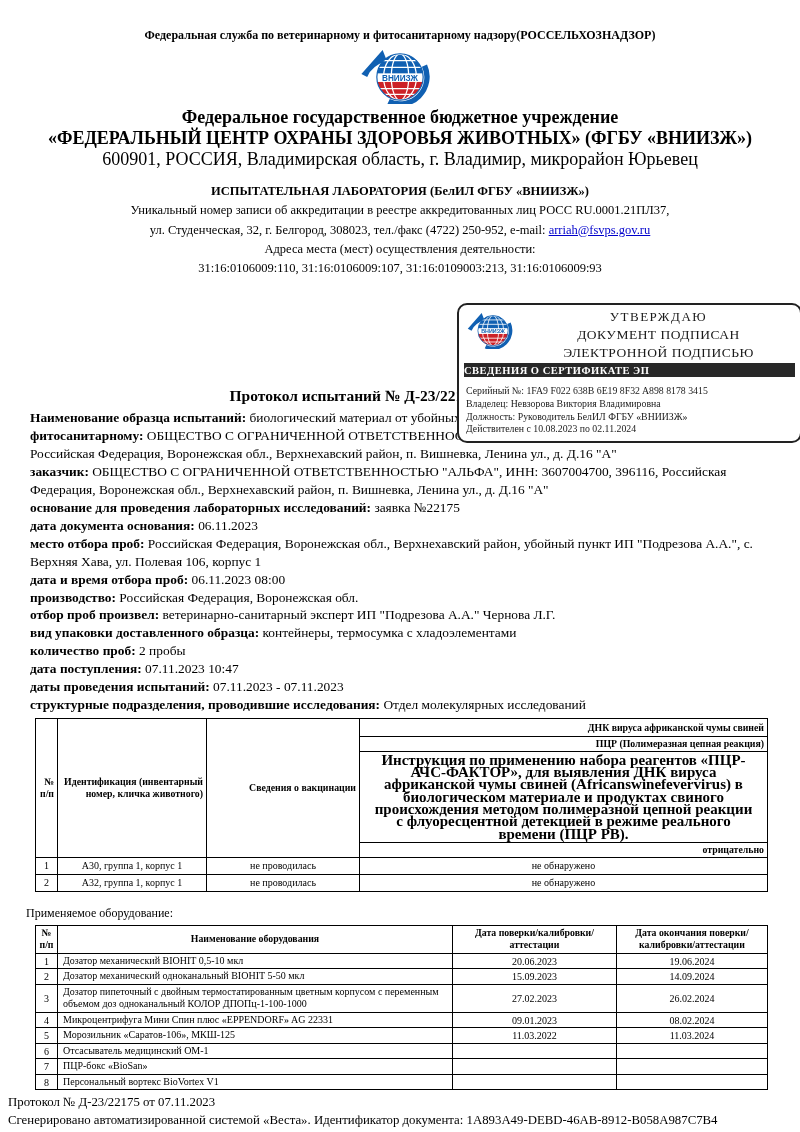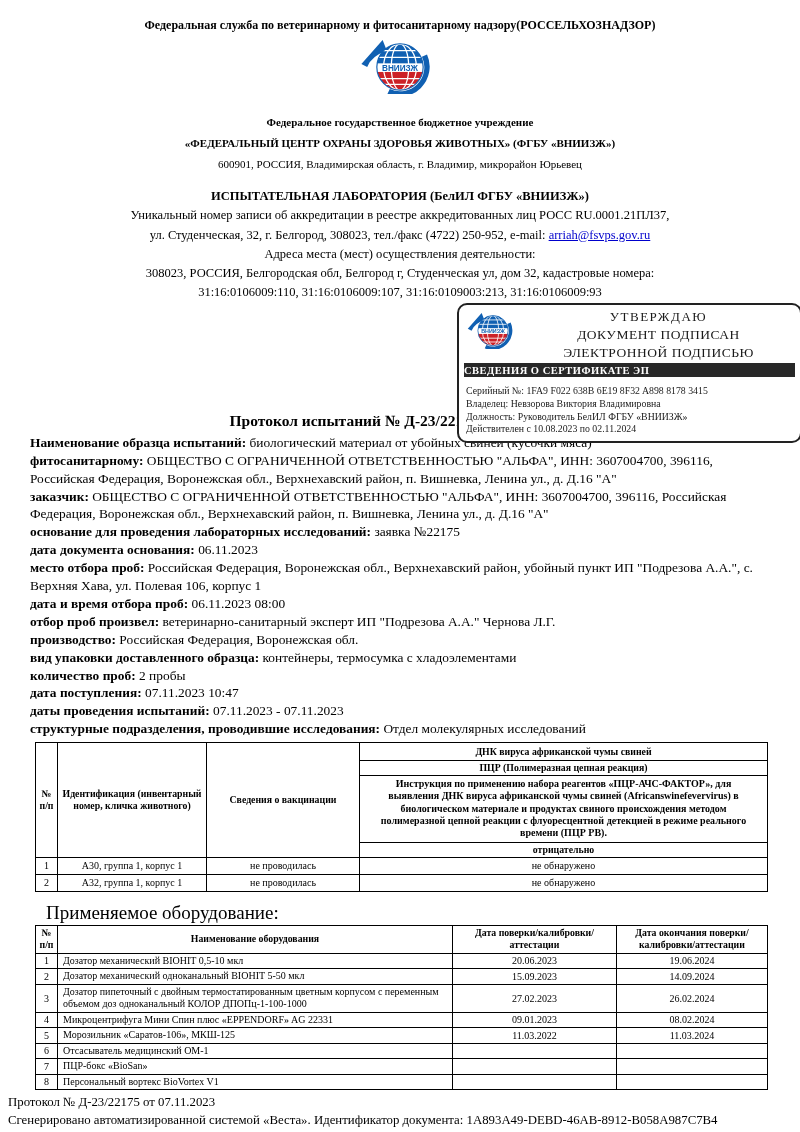--- a/index.html
+++ b/index.html
@@ -4,23 +4,23 @@
 <style>
   :root{
     --link:#0000cc; --logo-blue:#1060b2; --logo-red:#cc2127; --bar:#282828;
   }
   html,body{margin:0;padding:0;background:#ffffff;}
   .page{
     position:relative; width:800px; height:1132px; background:#fff; overflow:hidden;
     font-family:"Liberation Serif","DejaVu Serif",serif; color:#000;
   }
   .center{text-align:center;}
-  .agency{padding-top:18px;font-weight:bold;font-size:12px;line-height:15px;font-family:Liberation Serif, serif;}
+  .agency{padding-top:28px;font-weight:bold;font-size:12px;line-height:15px;font-family:Liberation Serif, serif;}
   .logo-row{text-align:center;margin-top:5px;height:56px;}
-  .org-block{margin-top:18px;font-size:11px;line-height:21px;}
+  .org-block{margin-top:3px;font-size:18px;line-height:21px;}
   .b{font-weight:bold;}
   a.link{color:var(--link);text-decoration:underline;cursor:pointer;}
   .lab-block{margin-top:12px;font-size:12.5px;line-height:19.3px;}
 
   
   .stamp{position:absolute;top:303px;left:457px;width:345px;box-sizing:border-box;
     border:2px solid #222;border-radius:10px;background:#fff;padding:4px 5px 5px;color:#1a1a1a;}
   .stamp-head{display:flex;align-items:flex-start;}
   .stamp-logo{flex:none;width:58px;height:38px;margin-top:2px;}
   .stamp-right{flex:1;text-align:center;}
@@ -32,26 +32,26 @@
 
   .title{margin-top:108px;text-align:center;font-weight:bold;font-size:15.5px;line-height:19px;}
 
   .fields{margin:4px 28px 0 30px;font-size:13.4px;line-height:17.9px;}
   .field-line .lb{font-weight:bold;}
 
   table{border-collapse:collapse;table-layout:fixed;}
   td{border:1px solid #000;vertical-align:middle;box-sizing:border-box;}
 
   .rtable{margin:4px 0 0 35px;width:733px;}
-  .rtable .hc{font-weight:bold;text-align:center;font-size:9.8px;line-height:11.5px;padding:1px 3px;}
+  .rtable .hc{font-weight:bold;text-align:right;font-size:9.8px;line-height:11.5px;padding:1px 3px;}
   .rtable .h1{height:18px;} .rtable .h2{height:15px;} .rtable .hneg{height:15px;}
-  .rtable .method{font-weight:bold;text-align:center;font-size:10px;line-height:12.3px;padding:2px 10px;}
+  .rtable .method{font-weight:bold;text-align:center;font-size:15px;line-height:12.3px;padding:2px 10px;}
   .rtable .dc{font-size:10px;text-align:center;height:17px;padding:0 3px;}
 
-  .equip-title{margin:12px 0 3px 46px;font-size:19px;line-height:18px;}
+  .equip-title{margin:12px 0 3px 26px;font-size:12px;line-height:18px;}
   .etable{margin:0 0 0 35px;width:733px;}
   .etable .hc{font-weight:bold;text-align:center;font-size:9.8px;line-height:12.5px;padding:1px 3px;height:28px;}
   .etable .num{font-size:10px;text-align:center;padding:0 2px;}
   .etable .name{font-size:10px;text-align:left;padding:1px 5px;line-height:12.5px;height:14px;}
   .etable .date{font-size:10px;text-align:center;padding:0 2px;}
 
   .footer{margin:4px 8px 0 8px;font-size:12.8px;line-height:17.5px;}
 </style>
 </head>
 <body>
@@ -89,21 +89,20 @@
     <div class="b">Федеральное государственное бюджетное учреждение</div>
     <div class="b">«ФЕДЕРАЛЬНЫЙ ЦЕНТР ОХРАНЫ ЗДОРОВЬЯ ЖИВОТНЫХ» (ФГБУ «ВНИИЗЖ»)</div>
     <div>600901, РОССИЯ, Владимирская область, г. Владимир, микрорайон Юрьевец</div>
   </div>
 
   <div class="lab-block center">
     <div class="b">ИСПЫТАТЕЛЬНАЯ ЛАБОРАТОРИЯ (БелИЛ ФГБУ «ВНИИЗЖ»)</div>
     <div>Уникальный номер записи об аккредитации в реестре аккредитованных лиц РОСС RU.0001.21ПЛ37,</div>
     <div><span>ул. Студенческая, 32, г. Белгород, 308023, тел./факс (4722) 250-952, e-mail: </span><a class="link" href="#">arriah@fsvps.gov.ru</a></div>
     <div>Адреса места (мест) осуществления деятельности:</div>
-    <div>308023, РОССИЯ, Белгородская обл, Белгород г, Студенческая ул, дом 32, кадастровые номера:</div>
     <div>31:16:0106009:110, 31:16:0106009:107, 31:16:0109003:213, 31:16:0106009:93</div>
   </div>
 
   <div class="stamp">
     <div class="stamp-head">
       <svg class="stamp-logo" viewBox="0 0 92 58">
         <path d="M74 17 A31 31 0 0 1 33 58 L35.4 52.8 A25 25 0 0 0 68.7 19.4 Z" fill="var(--logo-blue)"></path>
         <path d="M6 27 L28 2 L32.5 13.5 Q17 18 12 30 Z" fill="var(--logo-blue)"></path>
         <clipPath id="gclip2">
             <circle cx="46" cy="30" r="24"></circle>
@@ -142,22 +141,22 @@
   <div class="title">Протокол испытаний № Д-23/22175 от 07.11.2023</div>
 
   <div class="fields">
       <div class="field-line"><span class="lb">Наименование образца испытаний:</span> <span>биологический материал от убойных свиней (кусочки мяса)</span></div>
       <div class="field-line"><span class="lb">фитосанитарному:</span> <span>ОБЩЕСТВО С ОГРАНИЧЕННОЙ ОТВЕТСТВЕННОСТЬЮ "АЛЬФА", ИНН: 3607004700, 396116, Российская Федерация, Воронежская обл., Верхнехавский район, п. Вишневка, Ленина ул., д. Д.16 "А"</span></div>
       <div class="field-line"><span class="lb">заказчик:</span> <span>ОБЩЕСТВО С ОГРАНИЧЕННОЙ ОТВЕТСТВЕННОСТЬЮ "АЛЬФА", ИНН: 3607004700, 396116, Российская Федерация, Воронежская обл., Верхнехавский район, п. Вишневка, Ленина ул., д. Д.16 "А"</span></div>
       <div class="field-line"><span class="lb">основание для проведения лабораторных исследований:</span> <span>заявка №22175</span></div>
       <div class="field-line"><span class="lb">дата документа основания:</span> <span>06.11.2023</span></div>
       <div class="field-line"><span class="lb">место отбора проб:</span> <span>Российская Федерация, Воронежская обл., Верхнехавский район, убойный пункт ИП "Подрезова А.А.", с. Верхняя Хава, ул. Полевая 106, корпус 1</span></div>
       <div class="field-line"><span class="lb">дата и время отбора проб:</span> <span>06.11.2023 08:00</span></div>
+      <div class="field-line"><span class="lb">производство:</span> <span>Российская Федерация, Воронежская обл.</span></div>
       <div class="field-line"><span class="lb">отбор проб произвел:</span> <span>ветеринарно-санитарный эксперт ИП "Подрезова А.А." Чернова Л.Г.</span></div>
-      <div class="field-line"><span class="lb">производство:</span> <span>Российская Федерация, Воронежская обл.</span></div>
       <div class="field-line"><span class="lb">вид упаковки доставленного образца:</span> <span>контейнеры, термосумка с хладоэлементами</span></div>
       <div class="field-line"><span class="lb">количество проб:</span> <span>2 пробы</span></div>
       <div class="field-line"><span class="lb">дата поступления:</span> <span>07.11.2023 10:47</span></div>
       <div class="field-line"><span class="lb">даты проведения испытаний:</span> <span>07.11.2023 - 07.11.2023</span></div>
       <div class="field-line"><span class="lb">структурные подразделения, проводившие исследования:</span> <span>Отдел молекулярных исследований</span></div>
     </div>
 
   <table class="rtable">
     <colgroup>
         <col style="width:22px">

